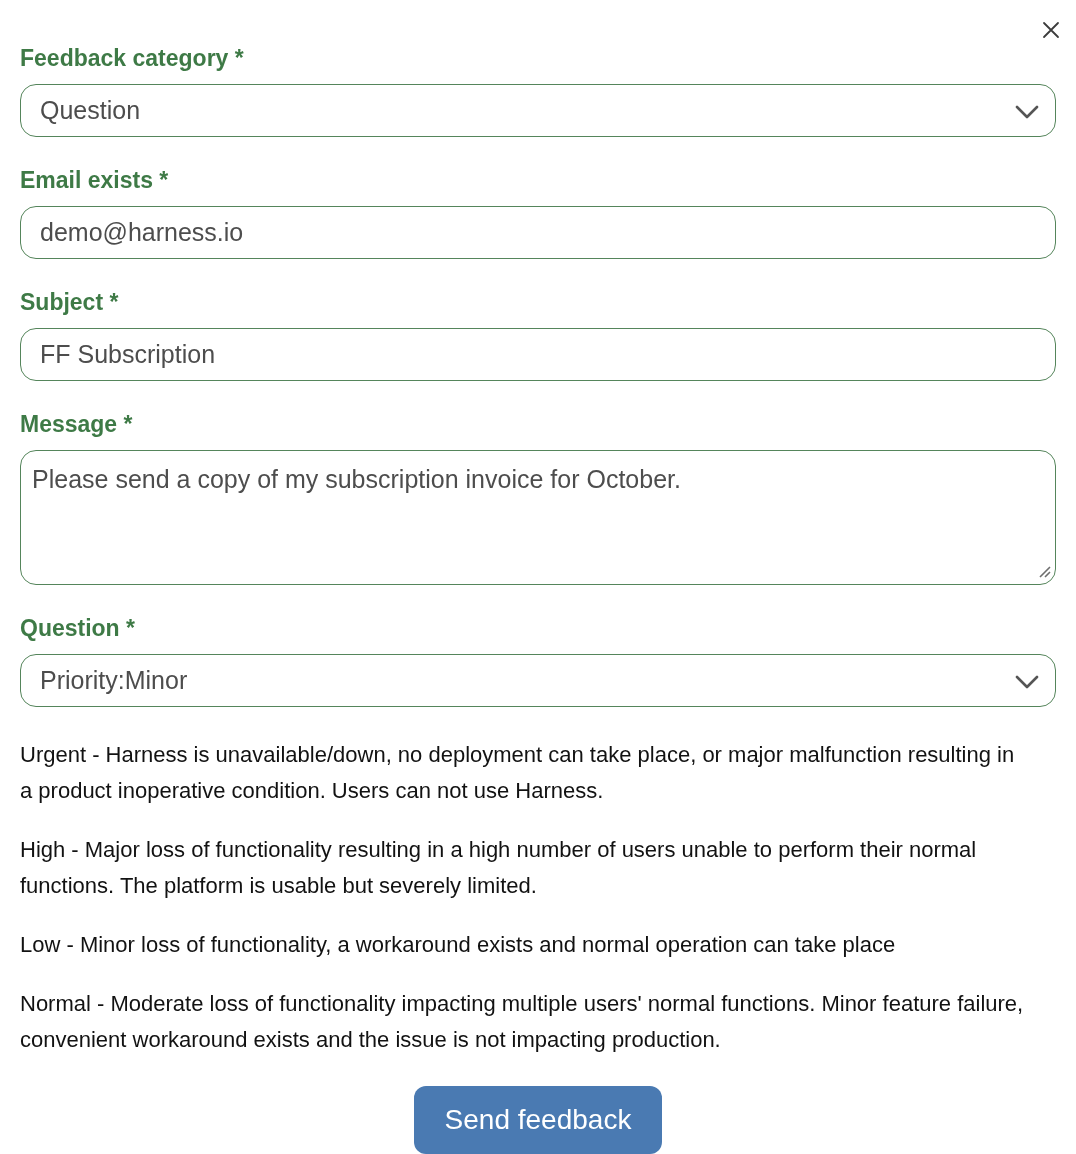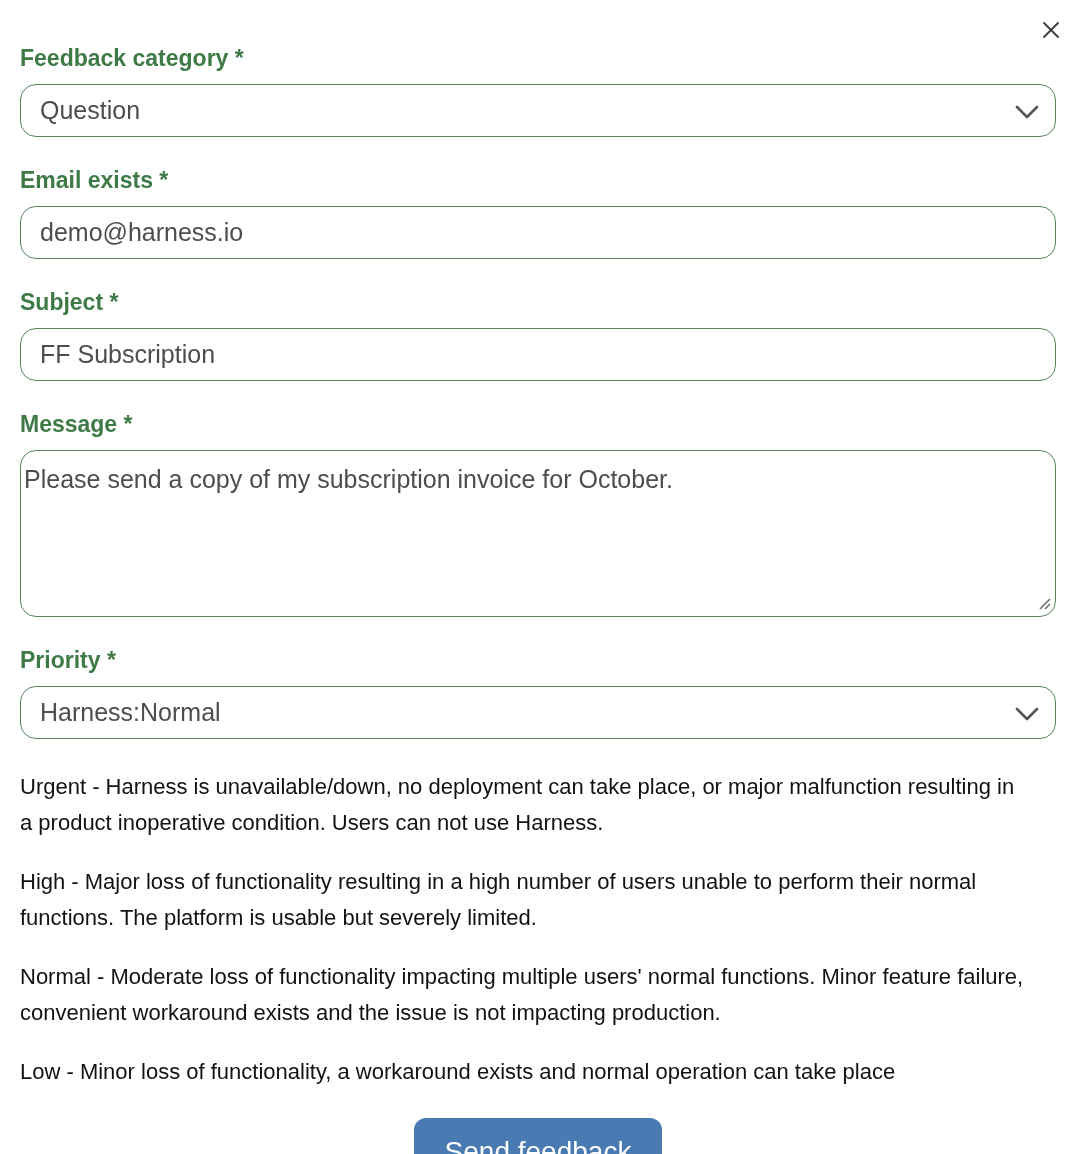--- a/index.html
+++ b/index.html
@@ -42,22 +42,22 @@
   }
   .select{
     display:flex;align-items:center;justify-content:space-between;
     padding:0 16px 0 19px;
     cursor:pointer;
   }
   .select .value{white-space:nowrap;}
   input.control{padding:0 19px;outline:none;}
   .textarea-wrap{position:relative;}
   textarea.control{
-    height:167px;
-    padding:12px 3px;
+    height:135px;
+    padding:12px 11px;
     line-height:1.35;
     resize:none;
     outline:none;
     display:block;
   }
   .resize-grip{
     position:absolute;right:5px;bottom:7px;
     line-height:0;cursor:nwse-resize;
   }
   .help{margin-top:30px;max-width:1012px;}
@@ -110,32 +110,32 @@
   <div class="field-label">Message *</div>
   <div class="textarea-wrap">
     <textarea class="control" style="">Please send a copy of my subscription invoice for October.</textarea>
     <span class="resize-grip">
       <svg width="14" height="14" viewBox="0 0 14 14">
         <path d="M3 13 L13 3 M8 13 L13 8" stroke="#6f6f6f" stroke-width="1.6" fill="none"></path>
       </svg>
     </span>
   </div>
 
-  <div class="field-label">Priority *</div>
+  <div class="field-label">Question *</div>
   <div class="control select">
-    <span class="value">Harness:Normal</span>
+    <span class="value">Priority:Minor</span>
     <span>
       <svg width="24" height="14" viewBox="0 0 24 14">
         <polyline points="2,2 12,12 22,2" fill="none" stroke="#555555" stroke-width="2.6" stroke-linecap="round" stroke-linejoin="round"></polyline>
       </svg>
     </span>
   </div>
 
   <div class="help">
     <p>Urgent - Harness is unavailable/down, no deployment can take place, or major malfunction resulting in a product inoperative condition. Users can not use Harness.</p>
     <p>High - Major loss of functionality resulting in a high number of users unable to perform their normal functions. The platform is usable but severely limited.</p>
+    <p>Low - Minor loss of functionality, a workaround exists and normal operation can take place</p>
     <p>Normal - Moderate loss of functionality impacting multiple users' normal functions. Minor feature failure, convenient workaround exists and the issue is not impacting production.</p>
-    <p>Low - Minor loss of functionality, a workaround exists and normal operation can take place</p>
   </div>
 
   <button class="submit">Send feedback</button>
 
 </div>
 
 </body></html>

